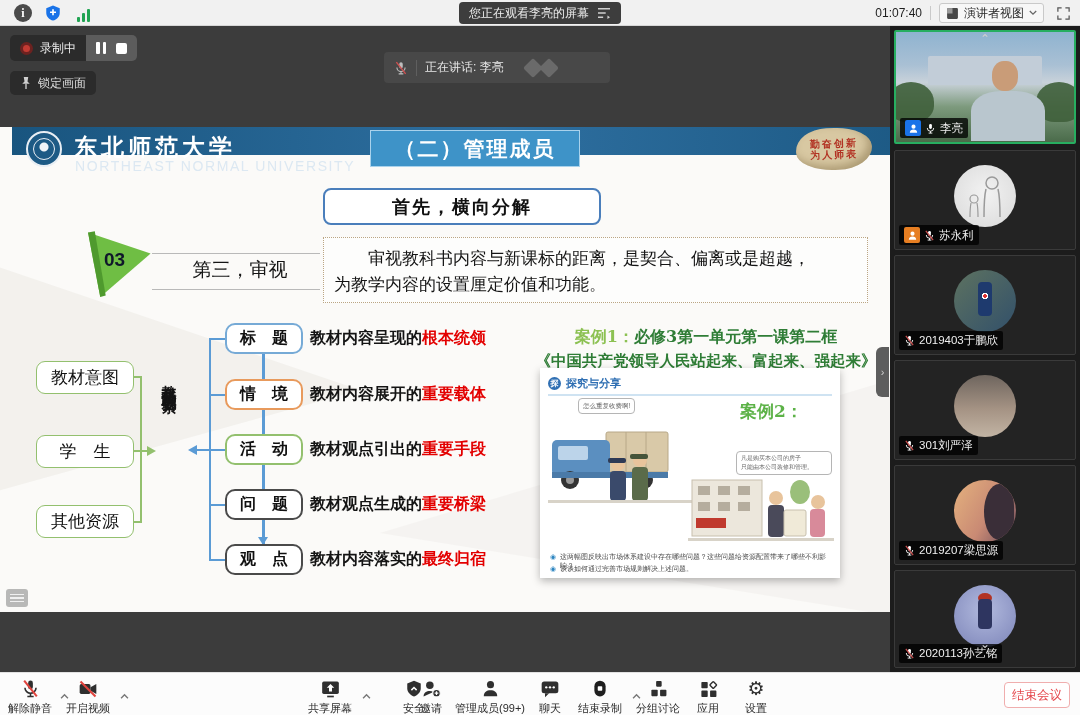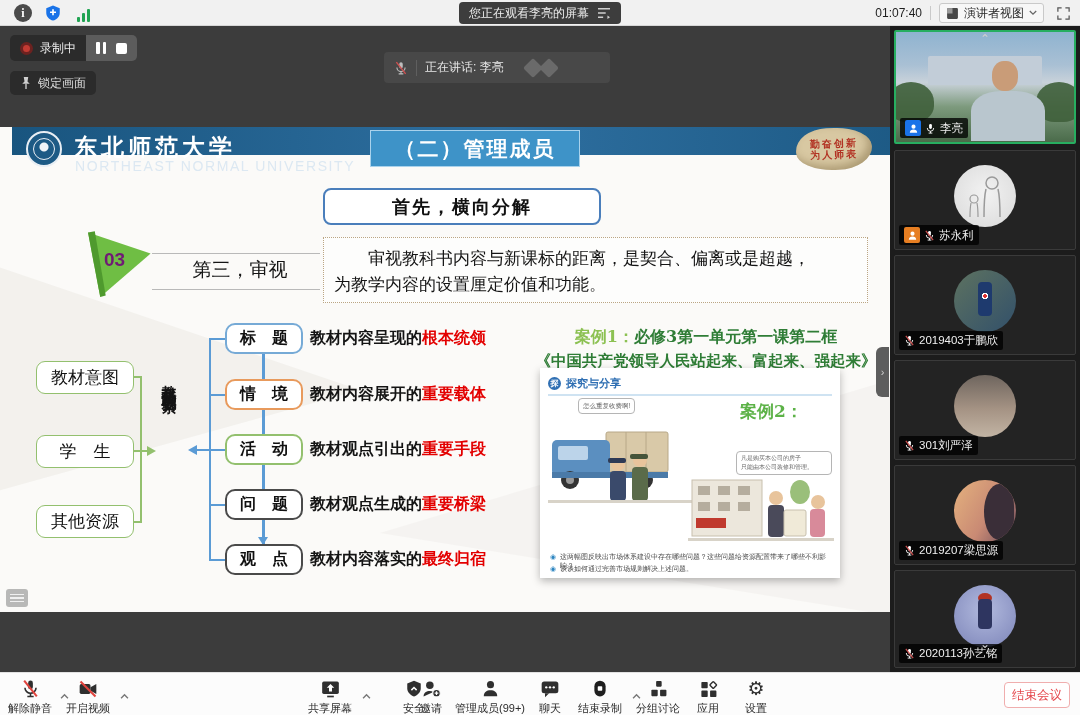--- a/index.html
+++ b/index.html
@@ -52,21 +52,21 @@
   .stone { position:absolute; left:784px; top:1px; width:76px; height:42px; background:#d8c8a2; border-radius:42% 50% 46% 52%/55% 48% 55% 45%; box-shadow:inset -4px -4px 8px rgba(120,100,60,.45); display:flex; flex-direction:column; align-items:center; justify-content:center; transform:rotate(-2deg); }
   .stone span { color:#b23324; font-size:10px; font-weight:bold; line-height:11px; letter-spacing:2px; font-family:"DejaVu Serif",serif; }
 
   .headline-box { position:absolute; left:323px; top:61px; width:278px; height:37px; border:2px solid #4a7ebb; border-radius:8px; background:#fff; display:flex; align-items:center; justify-content:center; font-size:18px; font-weight:bold; color:#111; letter-spacing:2px; font-family:"DejaVu Serif",serif; }
   .para-box { position:absolute; left:323px; top:110px; width:545px; height:66px; border:1.5px dotted #bba583; background:rgba(255,255,255,.6); padding:7px 10px 0 10px; font-family:"DejaVu Serif","Liberation Serif",serif; font-size:17px; color:#141414; line-height:26px; }
   .para-box .ind { text-indent:2em; display:block; }
 
   .tri-badge { position:absolute; left:88px; top:100px; width:68px; height:70px; }
   .tri-main { position:absolute; inset:0; background:#6fbe44; clip-path:polygon(0 8%,92% 38%,18% 100%); }
   .tri-edge { position:absolute; inset:0; background:#4f9a2e; clip-path:polygon(0 8%,10% 6%,26% 98%,18% 100%); }
-  .tri-num { position:absolute; left:16px; top:22px; color:#701a75; font-size:19px; font-weight:bold; }
+  .tri-num { position:absolute; left:16px; top:22px; color:#0f172a; font-size:19px; font-weight:bold; }
   .sec-line { position:absolute; height:1px; background:#b9b9b9; }
   .sec-caption { position:absolute; left:160px; top:130px; width:160px; text-align:center; font-size:19px; color:#141414; font-family:"DejaVu Serif",serif; }
 
   
   .lbox { position:absolute; left:36px; width:98px; height:33px; border:1.5px solid #93c06e; border-radius:9px; background:#fff; display:flex; align-items:center; justify-content:center; font-size:17px; font-family:"DejaVu Serif",serif; color:#111; }
   
   .ebox { position:absolute; left:225px; width:78px; height:31px; border-radius:10px; background:#fff; border:2px solid #777; display:flex; align-items:center; justify-content:center; font-size:16px; font-weight:bold; font-family:"DejaVu Serif",serif; color:#111; z-index:3; }
   .eb0 { border-color:#76aad6; } .eb1 { border-color:#e89a5c; } .eb2 { border-color:#93c06e; }
   .eb3 { border-color:#4a4a4a; } .eb4 { border-color:#4a4a4a; }
   .desc-row { position:absolute; left:310px; font-size:16px; font-weight:bold; font-family:"DejaVu Serif",serif; color:#141414; white-space:nowrap; z-index:3; }

